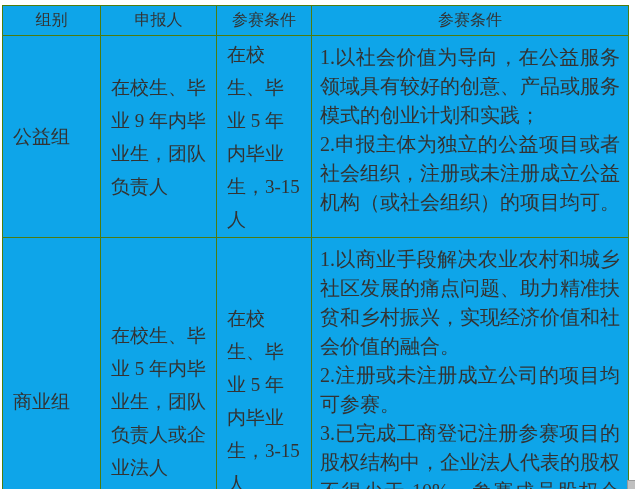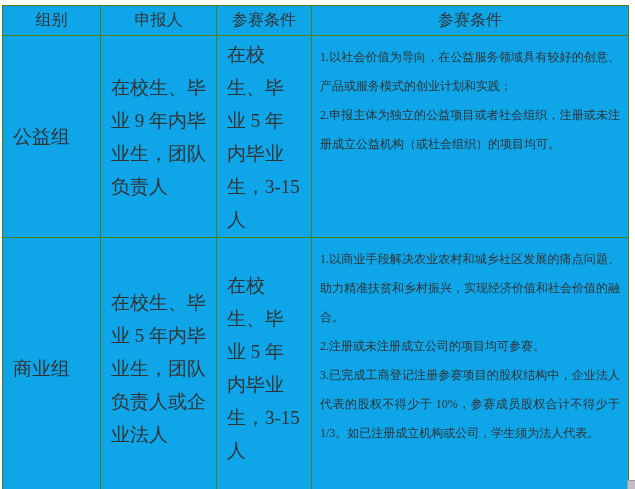--- a/index.html
+++ b/index.html
@@ -44,21 +44,21 @@
 
   td.center-cell {
     text-align: left;
     vertical-align: middle;
     font-size: 19px;
     line-height: 33px;
     padding: 0 10px;
   }
   td.cond-cell {
     vertical-align: top;
-    font-size: 12px;
+    font-size: 20px;
     line-height: 29px;
     padding: 7px 8px 0 8px;
   }
   td.cond-cell p {
     margin: 0;
     text-align: justify;
   }
   tr.row-welfare td { height: 194px; }
   tr.row-business td { height: 253px; }
 

